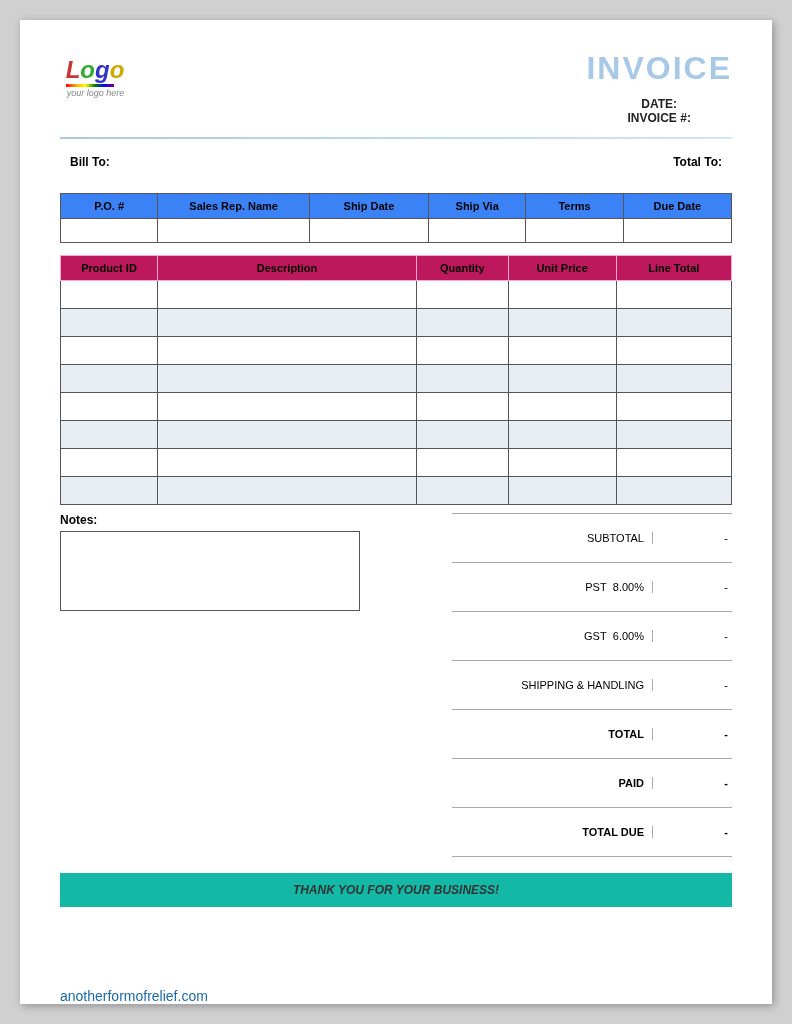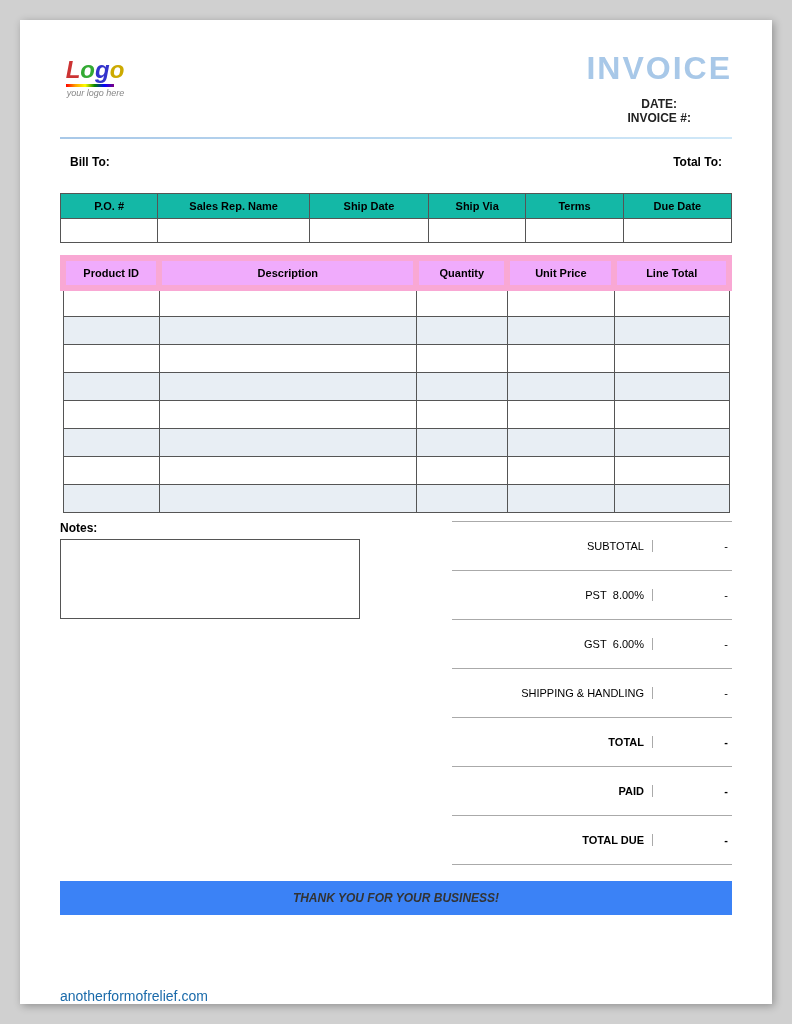--- a/index.html
+++ b/index.html
@@ -96,42 +96,42 @@
       font-weight: bold;
     }
 
     
     .order-table {
       width: 100%;
       border-collapse: collapse;
       margin-bottom: 12px;
     }
     .order-table th {
-      background: #14b8a6;
+      background: #3b82f6;
       border: 1px solid #555;
       padding: 6px 8px;
       text-align: center;
       font-size: 11px;
       font-weight: bold;
     }
     .order-table td {
       border: 1px solid #555;
       padding: 6px 8px;
       height: 24px;
     }
 
     
     .product-table {
       width: 100%;
       border-collapse: collapse;
       margin-bottom: 8px;
     }
     .product-table th {
-      background: #f0abfc;
-      border: 6px solid #f9a8d4;
+      background: #be185d;
+      border: 1px solid #f9a8d4;
       padding: 6px 8px;
       font-size: 11px;
       font-weight: bold;
     }
     .product-table th:first-child { text-align: center; }
     .product-table th:nth-child(2) { text-align: center; }
     .product-table th:nth-child(3) { text-align: center; }
     .product-table th:nth-child(4) { text-align: center; }
     .product-table th:nth-child(5) { text-align: center; }
     .product-table td {
@@ -190,21 +190,21 @@
       padding-right: 4px;
       border-left: 1px solid #aaa;
     }
     .totals-row.bold .t-label,
     .totals-row.bold .t-value {
       font-weight: bold;
     }
 
     
     .thank-you {
-      background: #3b82f6;
+      background: #14b8a6;
       text-align: center;
       padding: 10px;
       font-style: italic;
       font-size: 12px;
       font-weight: bold;
       margin-top: 16px;
       color: #333;
     }
 
     

